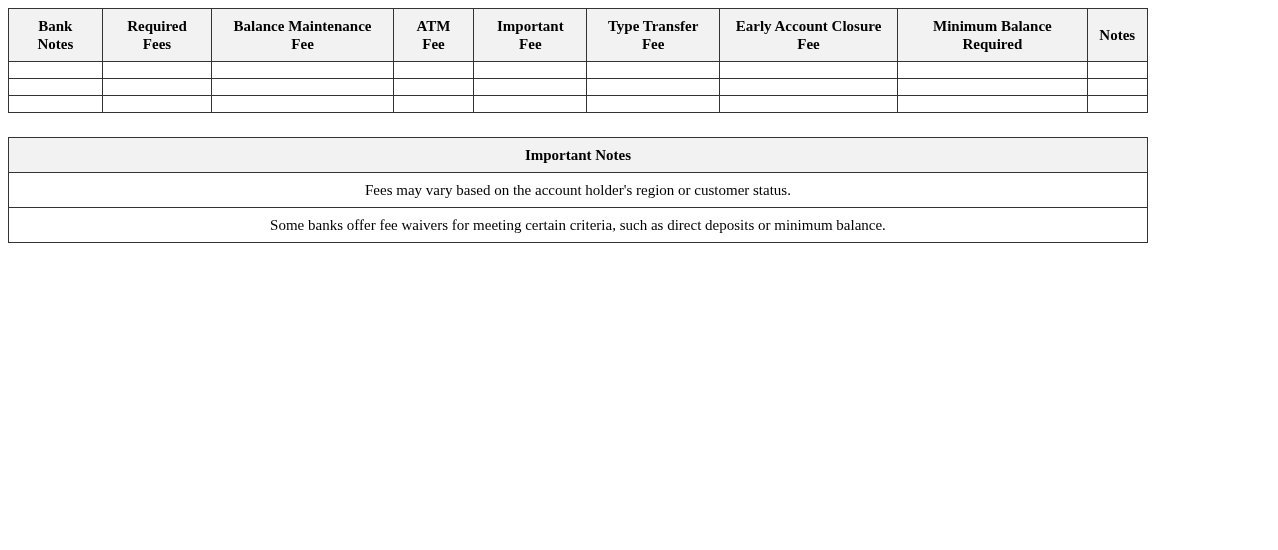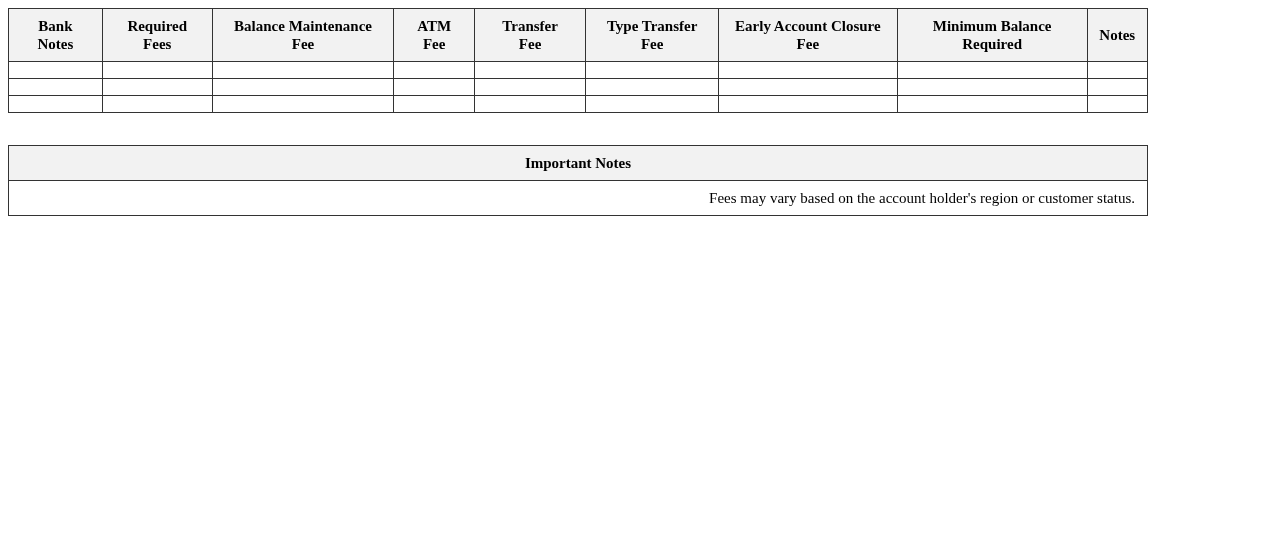--- a/index.html
+++ b/index.html
@@ -9,26 +9,26 @@
       font-size: 15px; color: #000;
       padding: 8px; box-sizing: border-box;
     }
     table { border-collapse: collapse; width: 1140px; }
     th, td { border: 1px solid #333; }
     .fees th {
       background: #f2f2f2; font-weight: bold; text-align: center;
       padding: 8px 6px; height: 36px; line-height: 18px;
     }
     .fees td { height: 16px; padding: 0; }
-    .notes { margin-top: 32px; }
+    .notes { margin-top: 24px; }
     .notes th {
       background: #f2f2f2; font-weight: bold; text-align: center;
       height: 34px; padding: 0 12px;
     }
-    .notes td { height: 34px; padding: 0 12px; text-align: right; }
+    .notes td { height: 34px; padding: 0 12px; text-align: center; }
   </style>
 </head>
 <body>
 
 <table class="fees">
   <colgroup>
     <col style="width:104px">
       <col style="width:118px">
       <col style="width:201px">
     <col style="width:88px">
@@ -37,21 +37,21 @@
     <col style="width:204px">
       <col style="width:215px">
       <col style="width:63px">
   </colgroup>
   <thead>
     <tr>
       <th><span>Bank</span><br><span>Notes</span></th>
       <th><span>Required</span><br><span>Fees</span></th>
       <th><span>Balance Maintenance</span><br><span>Fee</span></th>
       <th><span>ATM</span><br><span>Fee</span></th>
-      <th><span>Transfer</span><br><span>Fee</span></th>
+      <th><span>Important</span><br><span>Fee</span></th>
       <th><span>Type Transfer</span><br><span>Fee</span></th>
       <th><span>Early Account Closure</span><br><span>Fee</span></th>
       <th><span>Minimum Balance</span><br><span>Required</span></th>
       <th><span>Notes</span></th>
     </tr>
   </thead>
   <tbody>
     <tr>
       <td></td>
       <td></td>
@@ -91,14 +91,17 @@
 <table class="notes">
   <thead>
     <tr>
       <th>Important Notes</th>
     </tr>
   </thead>
   <tbody>
     <tr>
       <td>Fees may vary based on the account holder's region or customer status.</td>
     </tr>
+    <tr>
+      <td>Some banks offer fee waivers for meeting certain criteria, such as direct deposits or minimum balance.</td>
+    </tr>
   </tbody>
 </table>
 
 </body></html>

